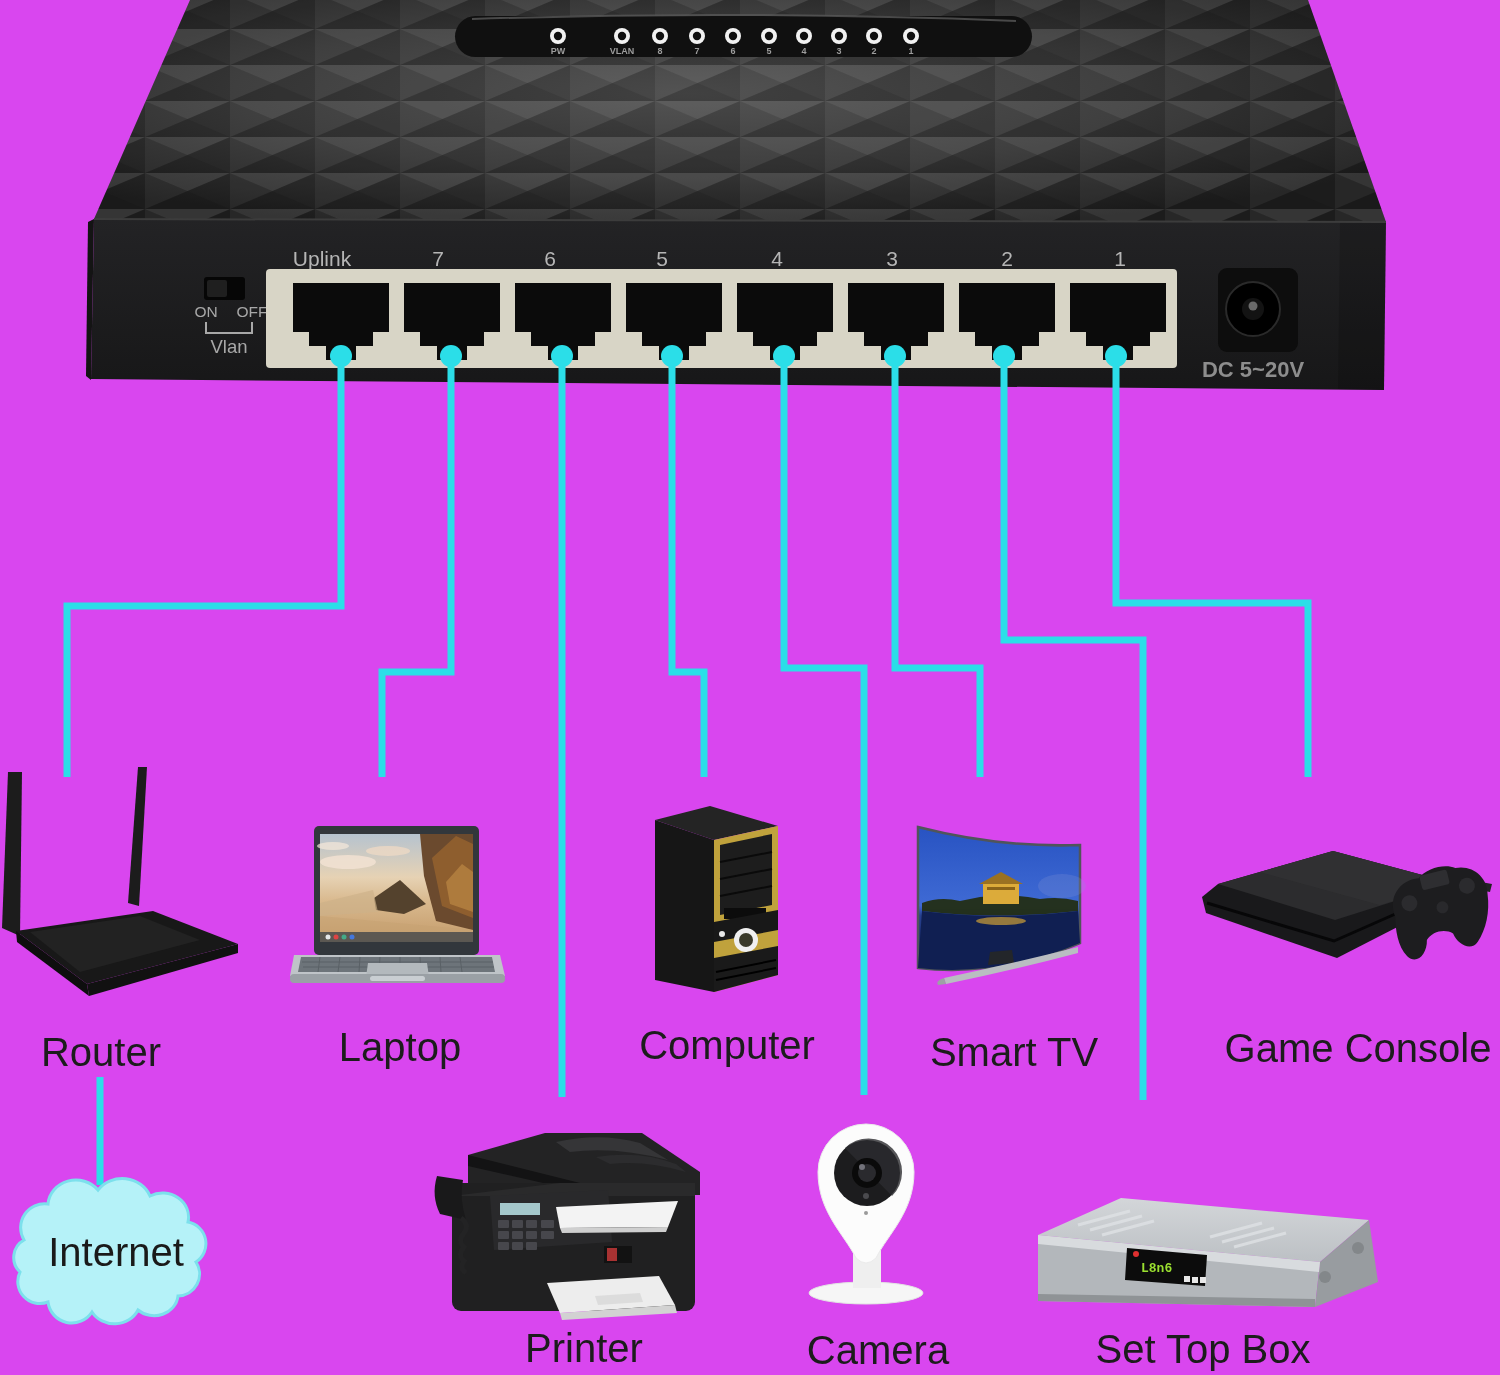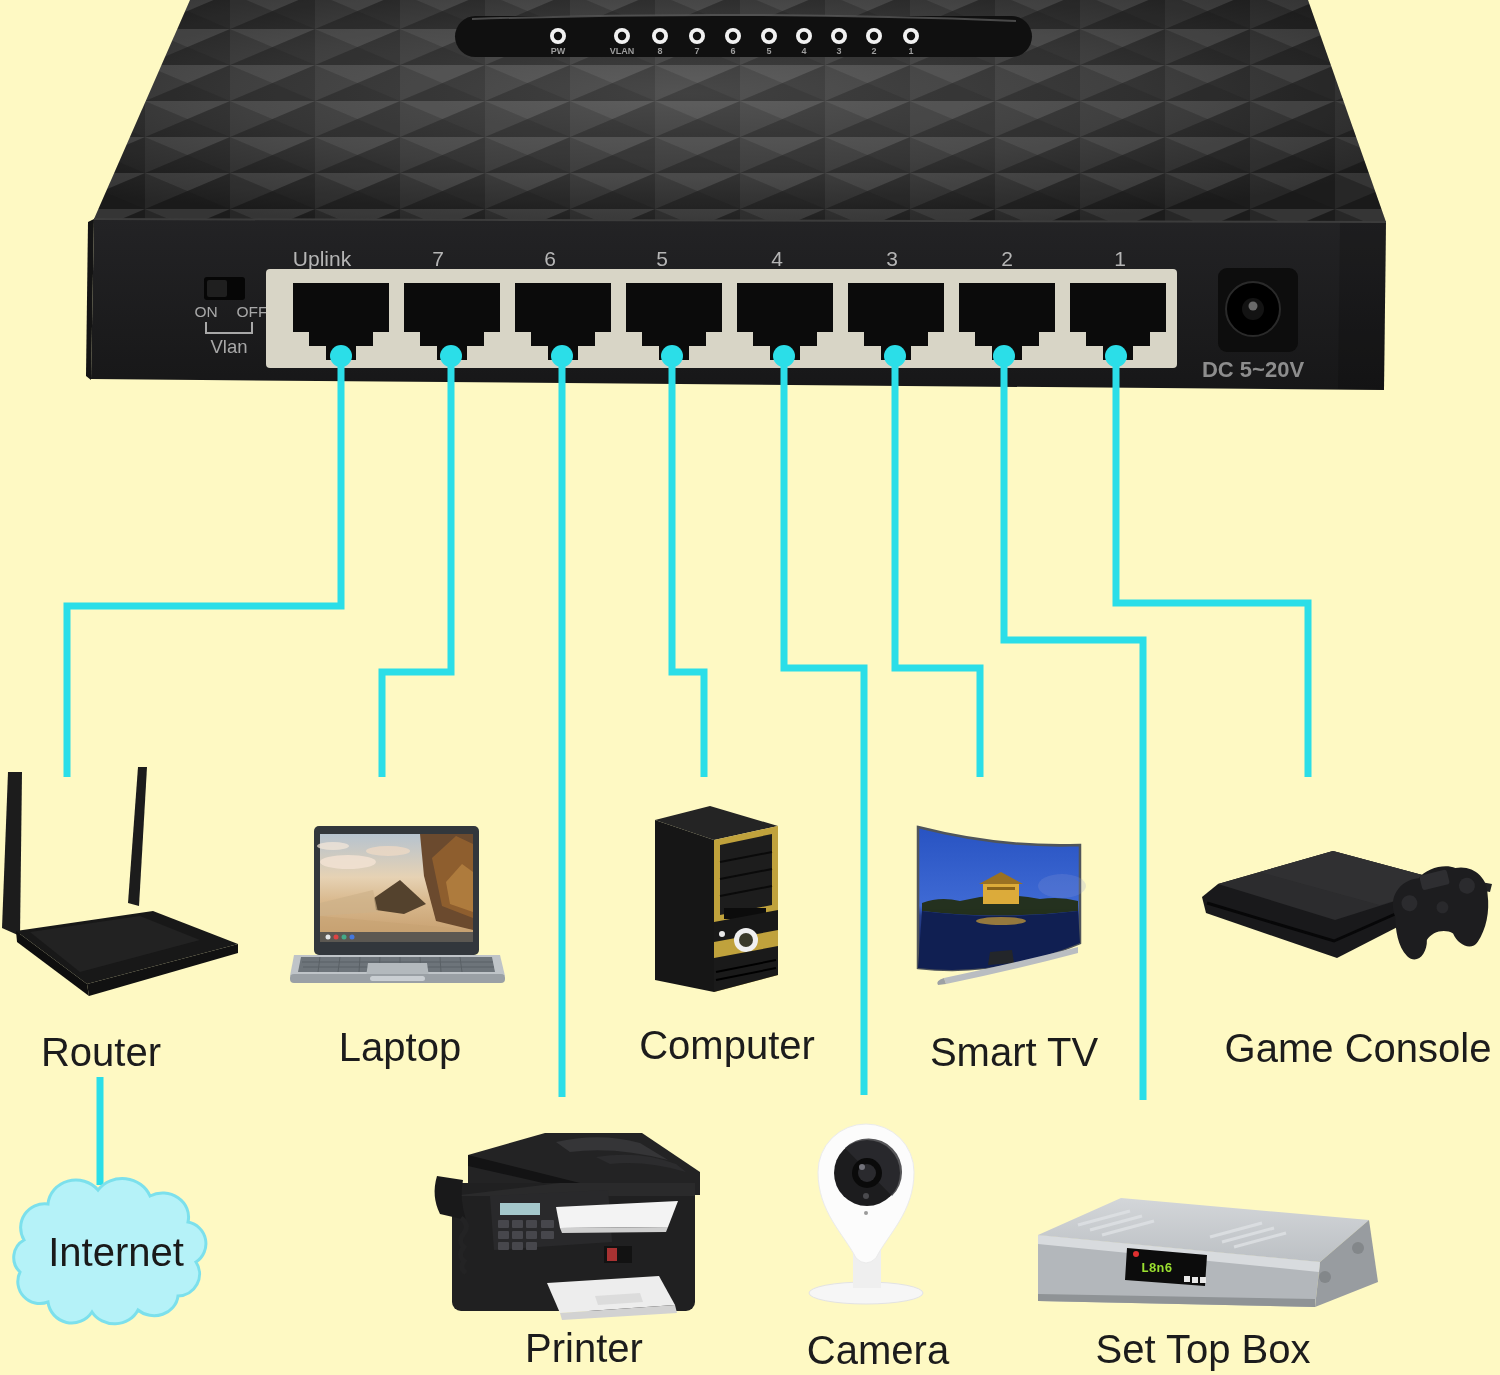--- a/index.html
+++ b/index.html
@@ -1,16 +1,16 @@
 <!DOCTYPE html>
 <html><head>
 <meta charset="utf-8">
 <style>
   html,body{margin:0;padding:0;background:#fff;}
-  .page{position:relative;width:1500px;height:1375px;background:#fef9c3;overflow:hidden;
+  .page{position:relative;width:1500px;height:1375px;background:#d946ef;overflow:hidden;
         font-family:"Liberation Sans",sans-serif;}
 </style>
 </head>
 <body>
 <div class="page">
 <svg width="1500" height="1375" viewBox="0 0 1500 1375">
   <defs>
     <radialGradient id="topGlow" cx="0.46" cy="0.42" r="0.64">
       <stop offset="0" stop-color="#4c4c4c"></stop>
       <stop offset="0.55" stop-color="#373737"></stop>

